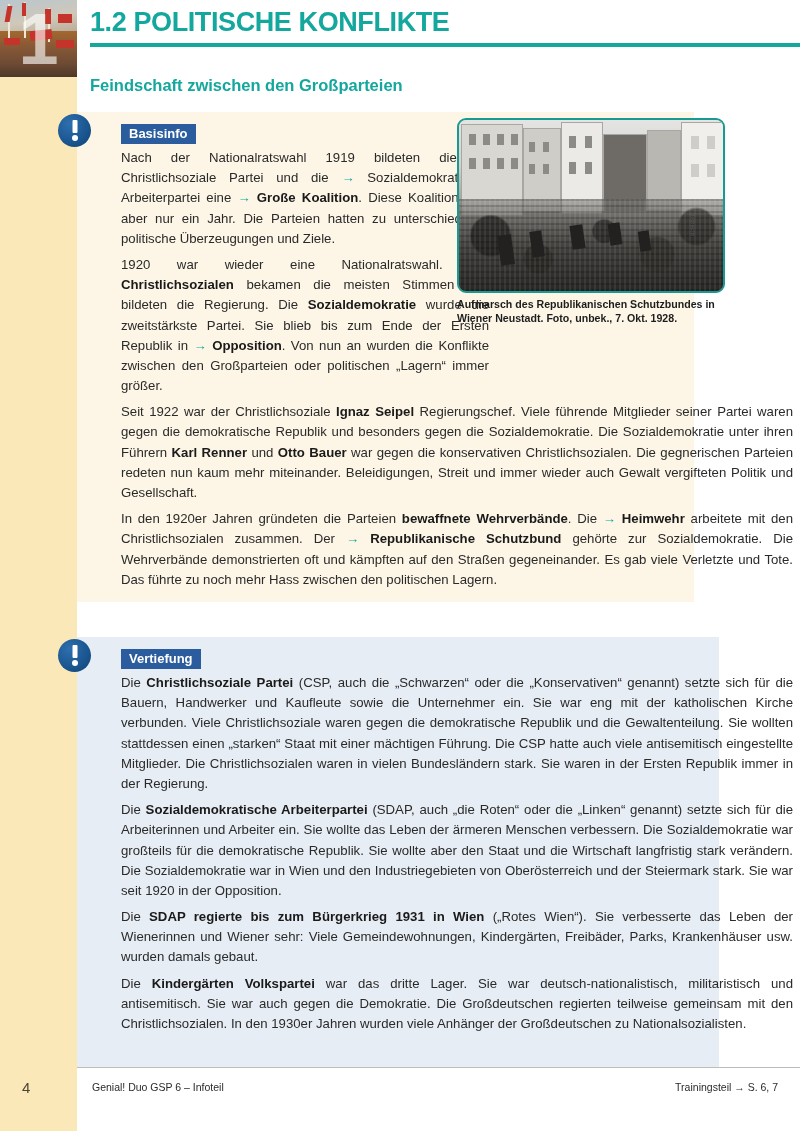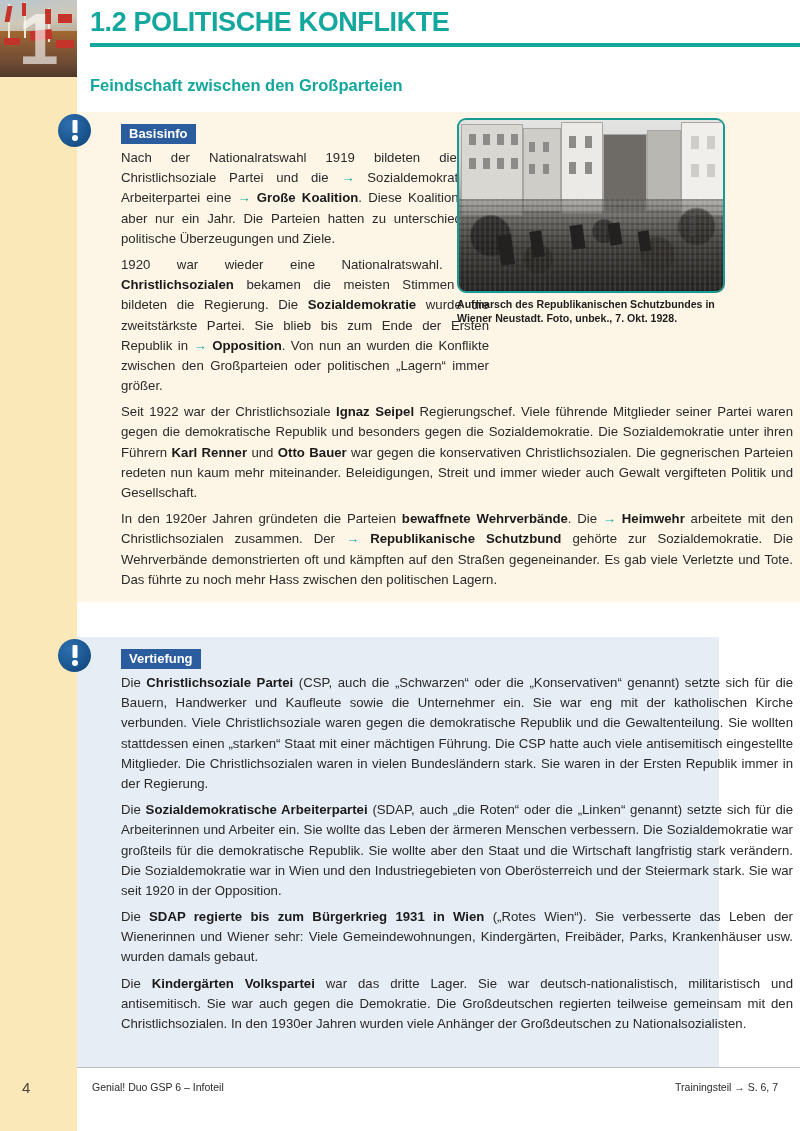--- a/index.html
+++ b/index.html
@@ -104,21 +104,21 @@
     z-index: 4;
   }
 
   
   .infobox {
     position: absolute;
     z-index: 2;
   }
   .box-basis {
     left: 77px; top: 112px;
-    width: 723px;
+    width: 617px;
     height: 490px;
     background: #fdf6e6;
   }
   .box-vertiefung {
     left: 77px; top: 637px;
     width: 642px;
     height: 430px;
     background: #e7edf5;
   }
 

